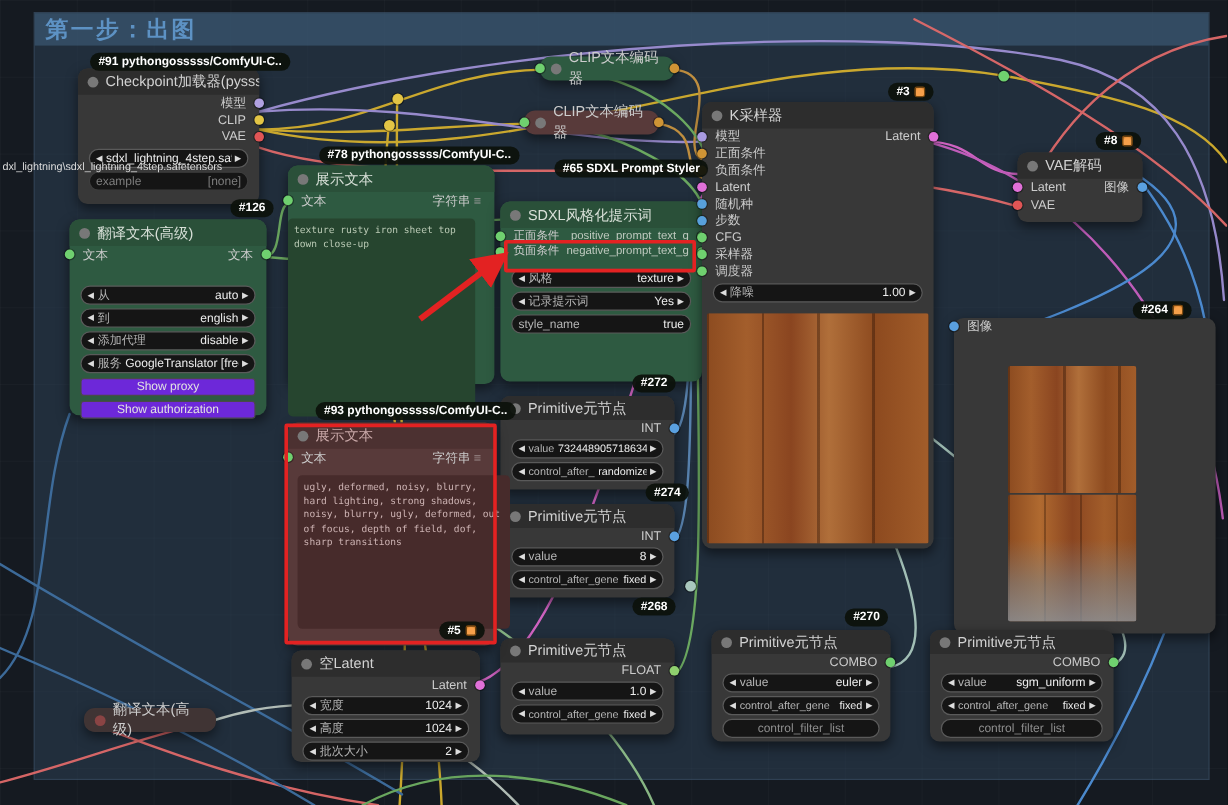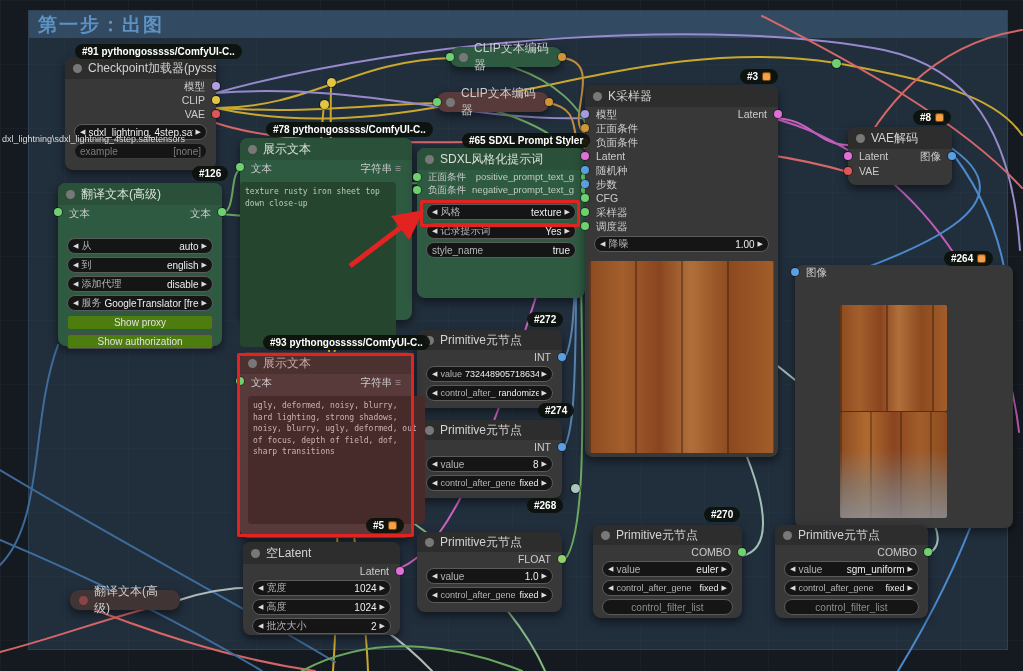--- a/index.html
+++ b/index.html
@@ -28,21 +28,21 @@
   .dot{position:absolute;top:3px;width:8px;height:8px;border-radius:50%;box-shadow:0 0 0 1px rgba(0,0,0,.35)}
   .dot.l{left:-4px}.dot.r{right:-4px}
   .outlab{position:absolute;right:11px;top:0}
   .w{height:14px;margin:3px 9px;background:#151515;border:1px solid #5a5a5a;border-radius:8px;
     display:flex;align-items:center;padding:0 5px;font-size:10px;color:#b5b5b5;gap:3px}
   .w .wl{flex:0 0 auto}
   .w .wv{flex:1;text-align:right;color:#ededed;white-space:nowrap;overflow:hidden}
   .w .wv.c{text-align:center}
   .w.plain{justify-content:center;color:#b5b5b5}
   .wa{font-size:7px;color:#dddddd;flex:0 0 auto}
-  .btn{height:13px;line-height:13px;margin:4px 9px;background:#4d7c0f;border:1px solid #4a4a4a;border-radius:3px;
+  .btn{height:13px;line-height:13px;margin:4px 9px;background:#6d28d9;border:1px solid #4a4a4a;border-radius:3px;
     text-align:center;font-size:10px;color:#e2e2e2}
   .badge{position:absolute;z-index:20;background:rgba(12,17,11,.93);color:#fff;font-size:10px;font-weight:bold;
     height:15px;line-height:15px;padding:0 7px;border-radius:8px;display:flex;align-items:center;gap:4px;white-space:nowrap}
   .fox{width:9px;height:9px;border-radius:2px;background:radial-gradient(circle at 50% 62%,#f6a04a 58%,#c4711f);border:1px solid #7c4a10;box-sizing:border-box;flex:0 0 auto}
   .ta{position:absolute;font-family:"DejaVu Sans Mono",monospace;font-size:8px;line-height:1.45;padding:4px 5px;
     border-radius:4px;overflow:hidden;box-sizing:border-box}
   .ta.g{background:#26452f;color:#b9c9b4}
   .ta.m{background:#472b2b;color:#cdb3b3}
   .img{position:absolute;border-radius:2px}
   .rust1{background:
@@ -202,21 +202,21 @@
       <span class="dot l" style="background:#6fd06f"></span>
       <span>文本</span>
       <span><span>字符串</span> <span style="color:#9a9a9a">≡</span></span>
     </div>
     <div class="ta g" style="left:0;top:44px;width:156px;height:165px">texture rusty iron sheet top down close-up</div>
   </div>
 
   <div class="badge" style="left:462px;top:133px">
       <span>#65 SDXL Prompt Styler</span>
     </div>
-  <div class="node n-green" style="left:417px;top:148px;width:168px;height:150px">
+  <div class="node n-green" style="left:417px;top:168px;width:168px;height:150px">
     <div class="hd">
         <span class="tdot"></span>
         <span>SDXL风格化提示词</span>
       </div>
     <div class="srow pair" style="height:13px;line-height:13px;font-size:9.5px">
       <span class="dot l" style="background:#6fd06f"></span>
       <span>正面条件</span>
       <span style="color:#bfcabf">positive_prompt_text_g</span>
       <span class="dot r" style="background:#6fd06f"></span>
     </div>

